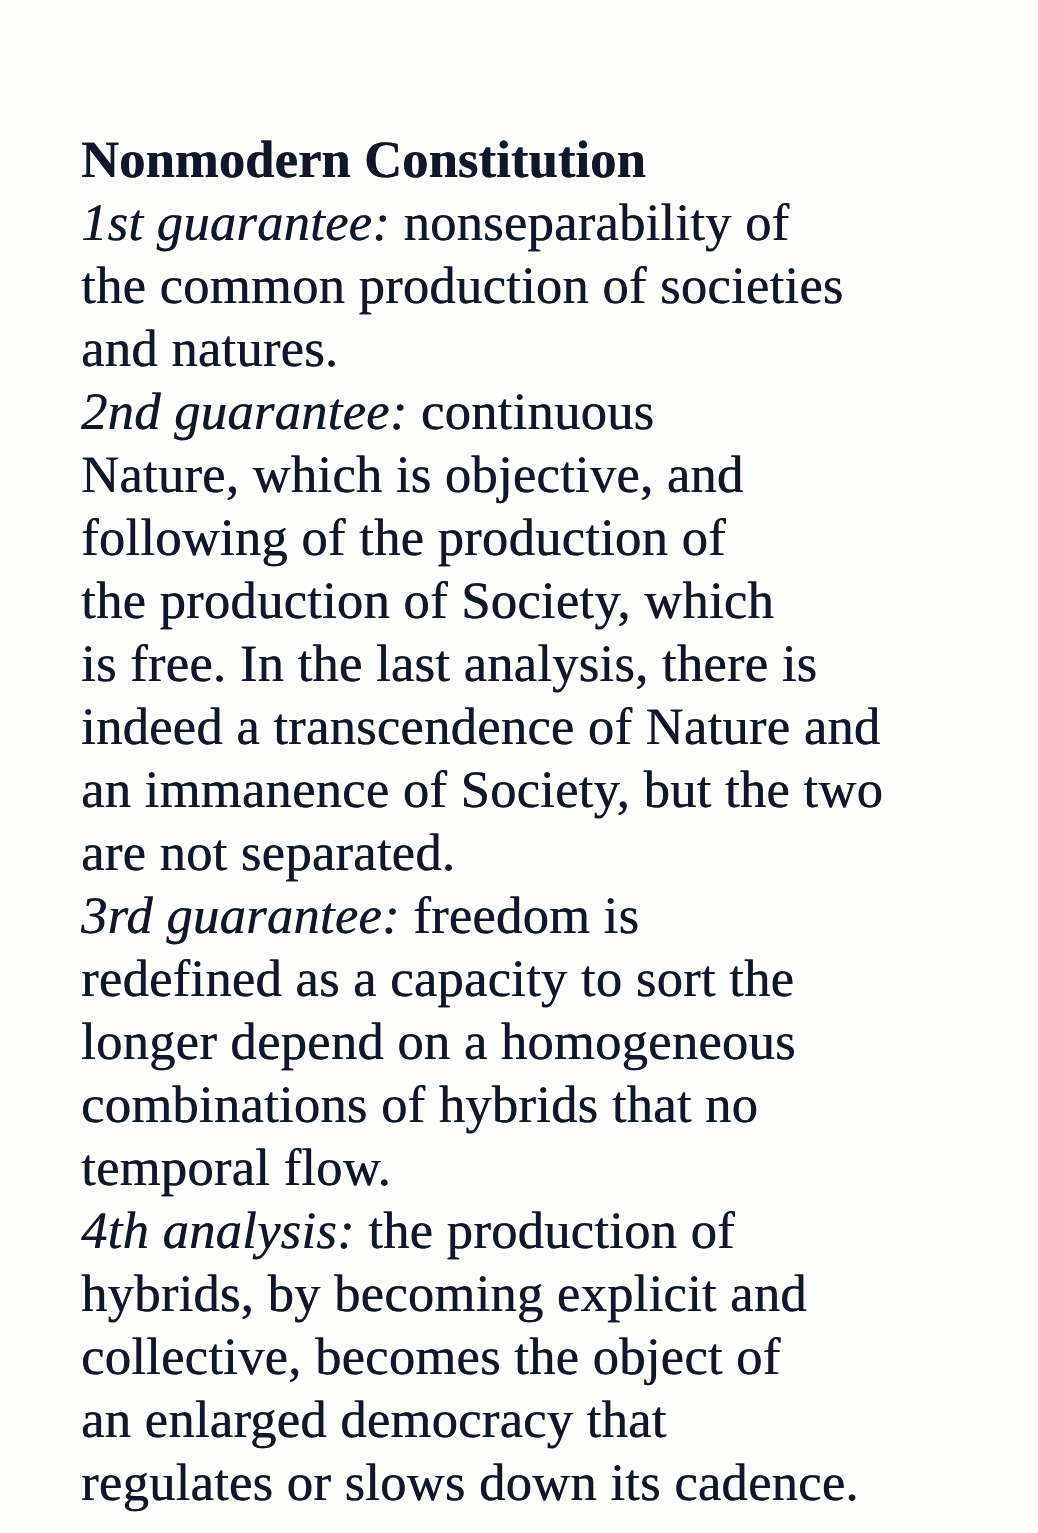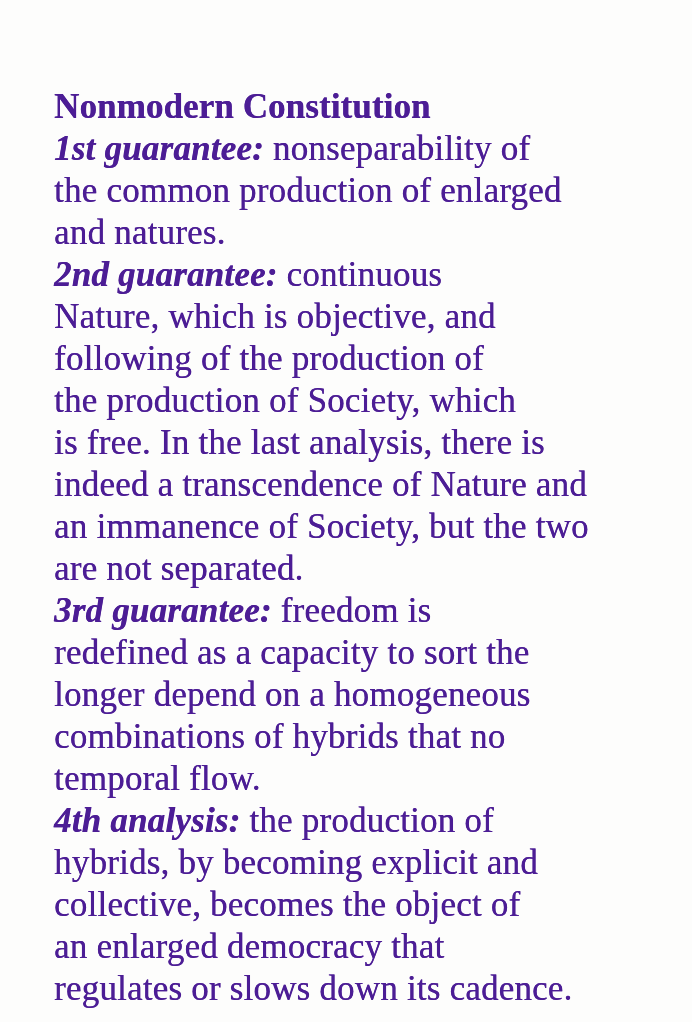--- a/index.html
+++ b/index.html
@@ -30,33 +30,32 @@
   .line {
     white-space: nowrap;
     height: 42px;
   }
   .heading {
     font-weight: bold;
     letter-spacing: 0.1px;
   }
   .em {
     font-style: italic;
-    font-weight: bold;
   }
 </style>
 </head>
 <body>
 
 <div class="page" style="background: rgb(253, 253, 252);">
-  <div class="textcol" style="color: #4c1d95;">
+  <div class="textcol" style="color: #0f172a;">
 
     <div class="line heading">Nonmodern Constitution</div>
 
     <div class="line"><span class="em">1st guarantee:</span><span> nonseparability of</span></div>
-    <div class="line"><span class="em"></span><span>the common production of enlarged</span></div>
+    <div class="line"><span class="em"></span><span>the common production of societies</span></div>
     <div class="line"><span class="em"></span><span>and natures.</span></div>
     <div class="line"><span class="em">2nd guarantee:</span><span> continuous</span></div>
     <div class="line"><span class="em"></span><span>Nature, which is objective, and</span></div>
     <div class="line"><span class="em"></span><span>following of the production of</span></div>
     <div class="line"><span class="em"></span><span>the production of Society, which</span></div>
     <div class="line"><span class="em"></span><span>is free. In the last analysis, there is</span></div>
     <div class="line"><span class="em"></span><span>indeed a transcendence of Nature and</span></div>
     <div class="line"><span class="em"></span><span>an immanence of Society, but the two</span></div>
     <div class="line"><span class="em"></span><span>are not separated.</span></div>
     <div class="line"><span class="em">3rd guarantee:</span><span> freedom is</span></div>

